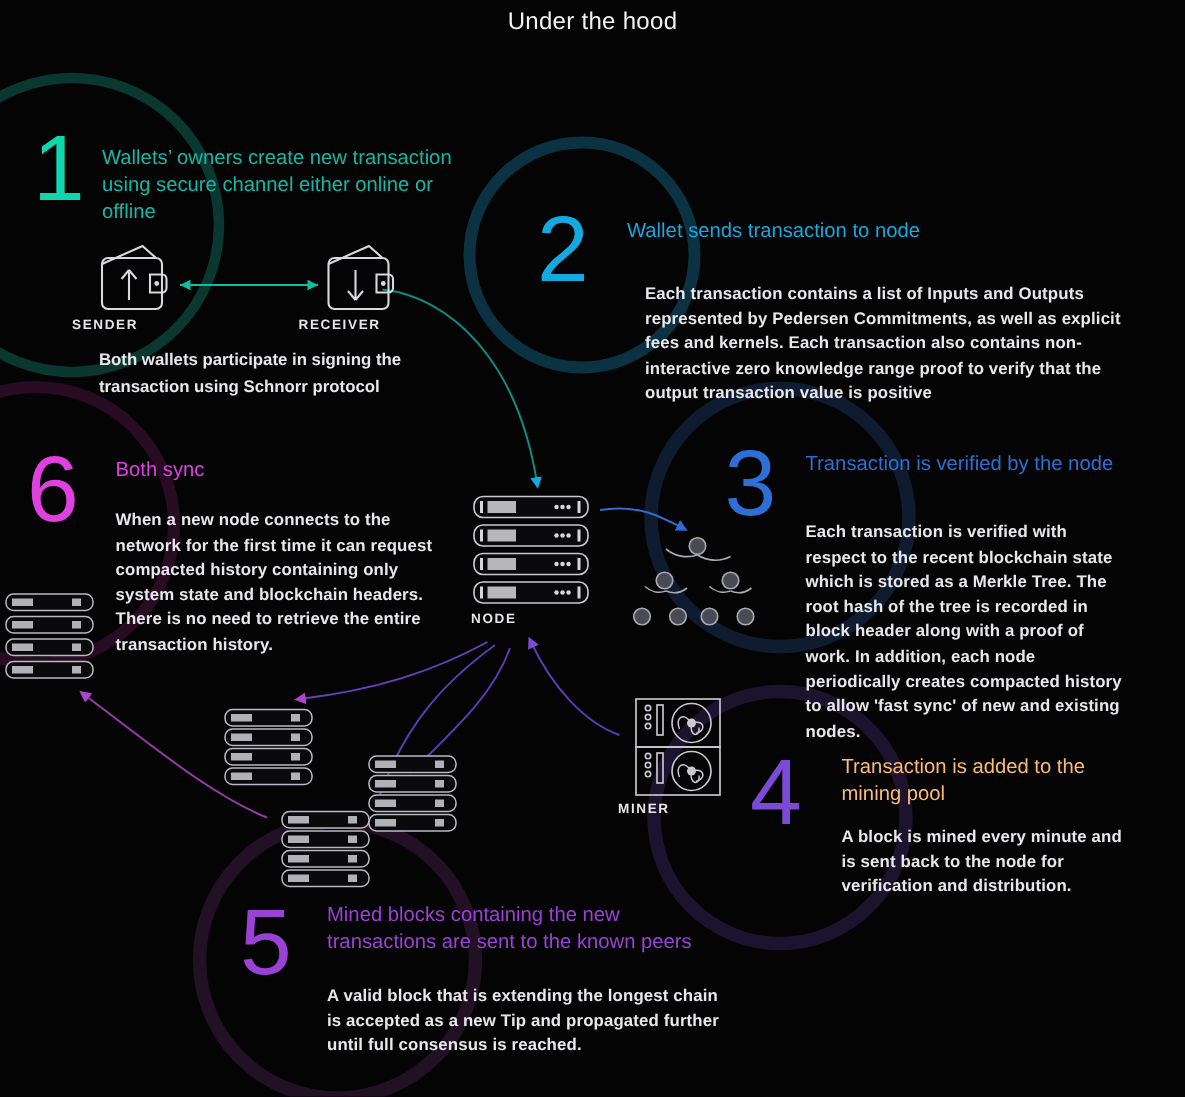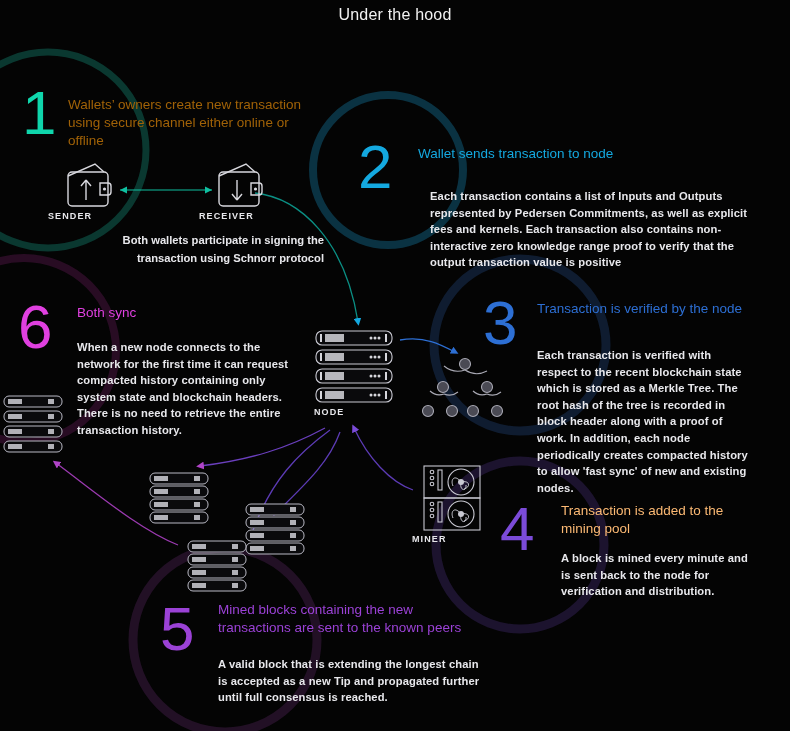--- a/index.html
+++ b/index.html
@@ -79,21 +79,21 @@
 
     <g>
       <line x1="120" y1="190" x2="212" y2="190" stroke="#0fbfa0" stroke-width="1.2"></line>
       <path d="M120,190 L127,186.5 L127,193.5 z" fill="#0fbfa0"></path>
       <path d="M212,190 L205,186.5 L205,193.5 z" fill="#0fbfa0"></path>
     </g>
   </svg>
 
   <div class="step">
     <div class="num" style="left:22px;top:82px;color:#0fd6ac;">1</div>
-    <div class="head" style="left:68px;top:96px;width:250px;color:#a16207;">Wallets’ owners create new transaction using secure channel either online or offline</div>
+    <div class="head" style="left:68px;top:96px;width:250px;color:#14b8a6;">Wallets’ owners create new transaction using secure channel either online or offline</div>
   </div>
 
   <div class="step">
     <div class="num" style="left:358px;top:136px;color:#14a9e0;">2</div>
     <div class="head" style="left:418px;top:145px;width:330px;color:#14a9e0;">Wallet sends transaction to node</div>
     <div class="body" style="left:430px;top:188px;width:322px;">Each transaction contains a list of Inputs and Outputs represented by Pedersen Commitments, as well as explicit fees and kernels. Each transaction also contains non-interactive zero knowledge range proof to verify that the output transaction value is positive</div>
   </div>
 
   <div class="step">
     <div class="num" style="left:483px;top:292px;color:#2d6fd4;">3</div>
@@ -130,21 +130,21 @@
     <g stroke="#d8d8de" fill="none" stroke-width="1.4">
       <rect x="219" y="172" width="40" height="34" rx="4"></rect>
       <path d="M219,176 L246,164 L255,172"></path>
       <path d="M251,183 h8 a3,3 0 0 1 3,3 v6 a3,3 0 0 1 -3,3 h-8 z"></path>
       <circle cx="255.5" cy="189" r="1.6" fill="#d8d8de" stroke="none"></circle>
       <path d="M237,180 L237,200 M237,200 L232,194 M237,200 L242,194"></path>
     </g>
   </svg>
   <div class="icon-cap" style="left:48px;top:211px;width:80px;">SENDER</div>
   <div class="icon-cap" style="left:199px;top:211px;width:80px;">RECEIVER</div>
-  <div class="w-note" style="left:66px;top:232px;width:258px;text-align:right;">Both wallets participate in signing the transaction using Schnorr protocol</div>
+  <div class="w-note" style="left:66px;top:232px;width:258px;">Both wallets participate in signing the transaction using Schnorr protocol</div>
 
   <svg class="layer" viewBox="0 0 790 731">
     <g>
       <g stroke="#c9c9d2" fill="#0a0a0c" stroke-width="1.1">
         <rect x="316" y="331" width="76" height="14" rx="6"></rect>
         <rect x="316" y="350" width="76" height="14" rx="6"></rect>
         <rect x="316" y="369" width="76" height="14" rx="6"></rect>
         <rect x="316" y="388" width="76" height="14" rx="6"></rect>
       </g>
       <g fill="#d6d6dc">

